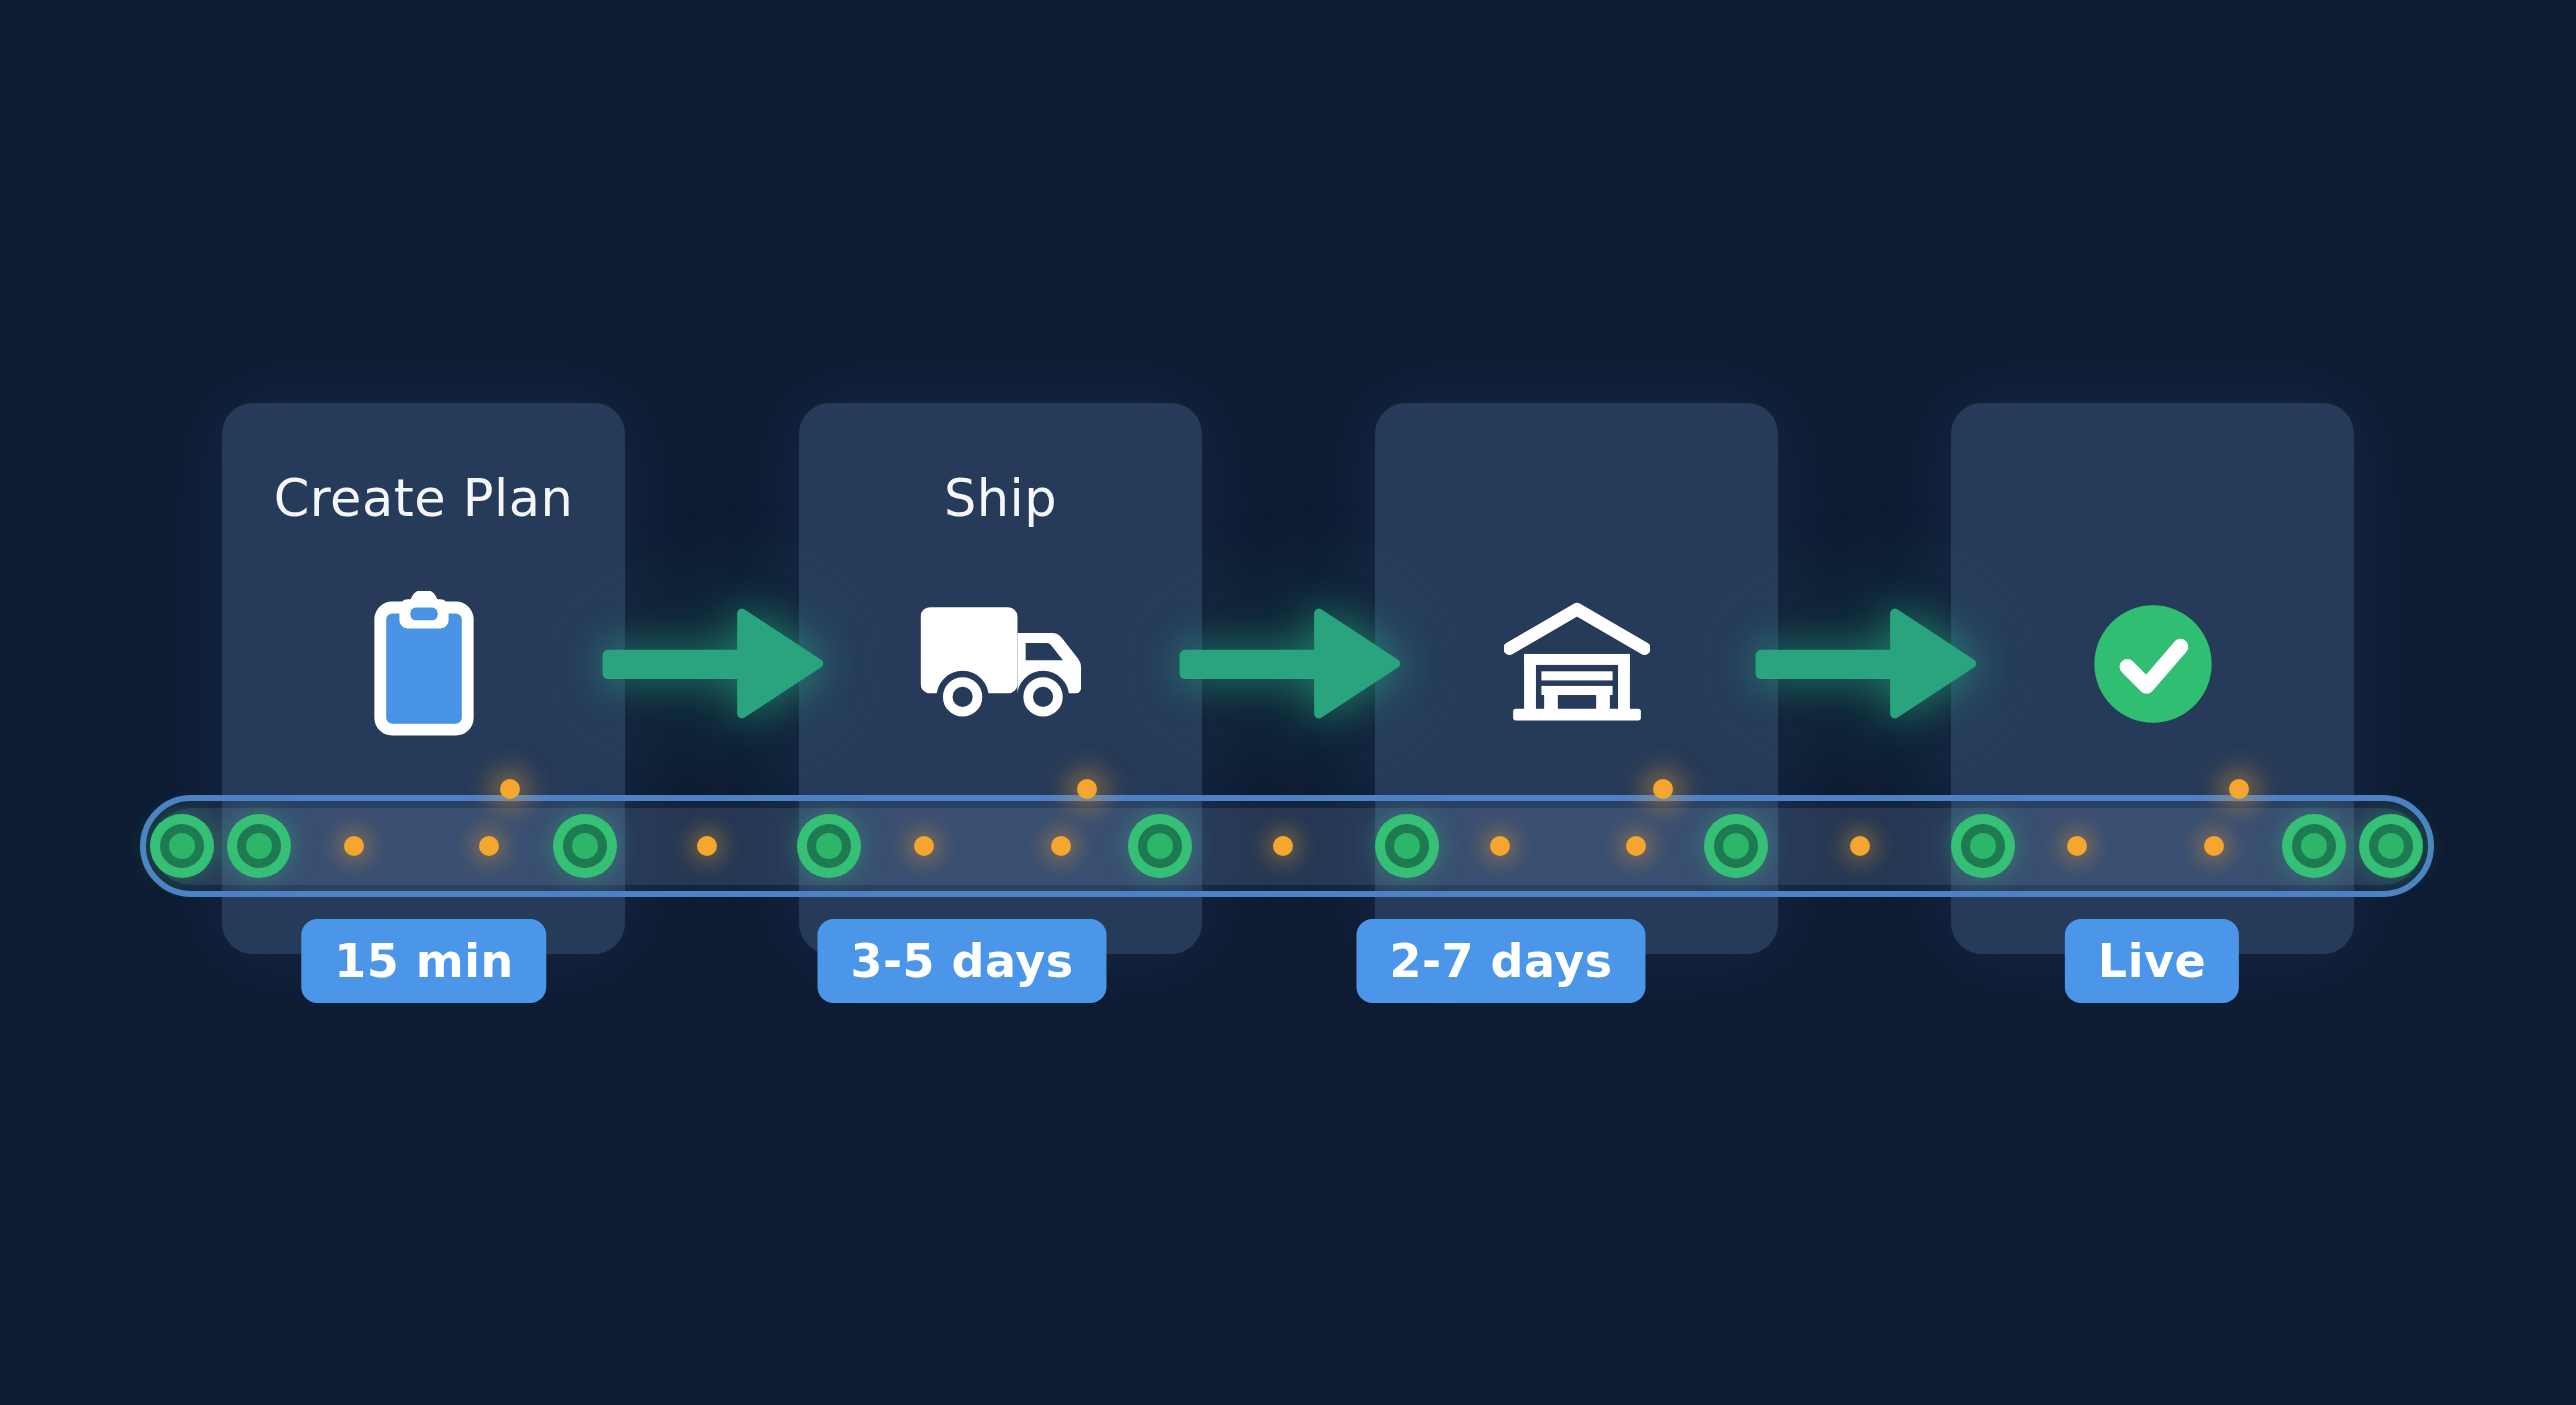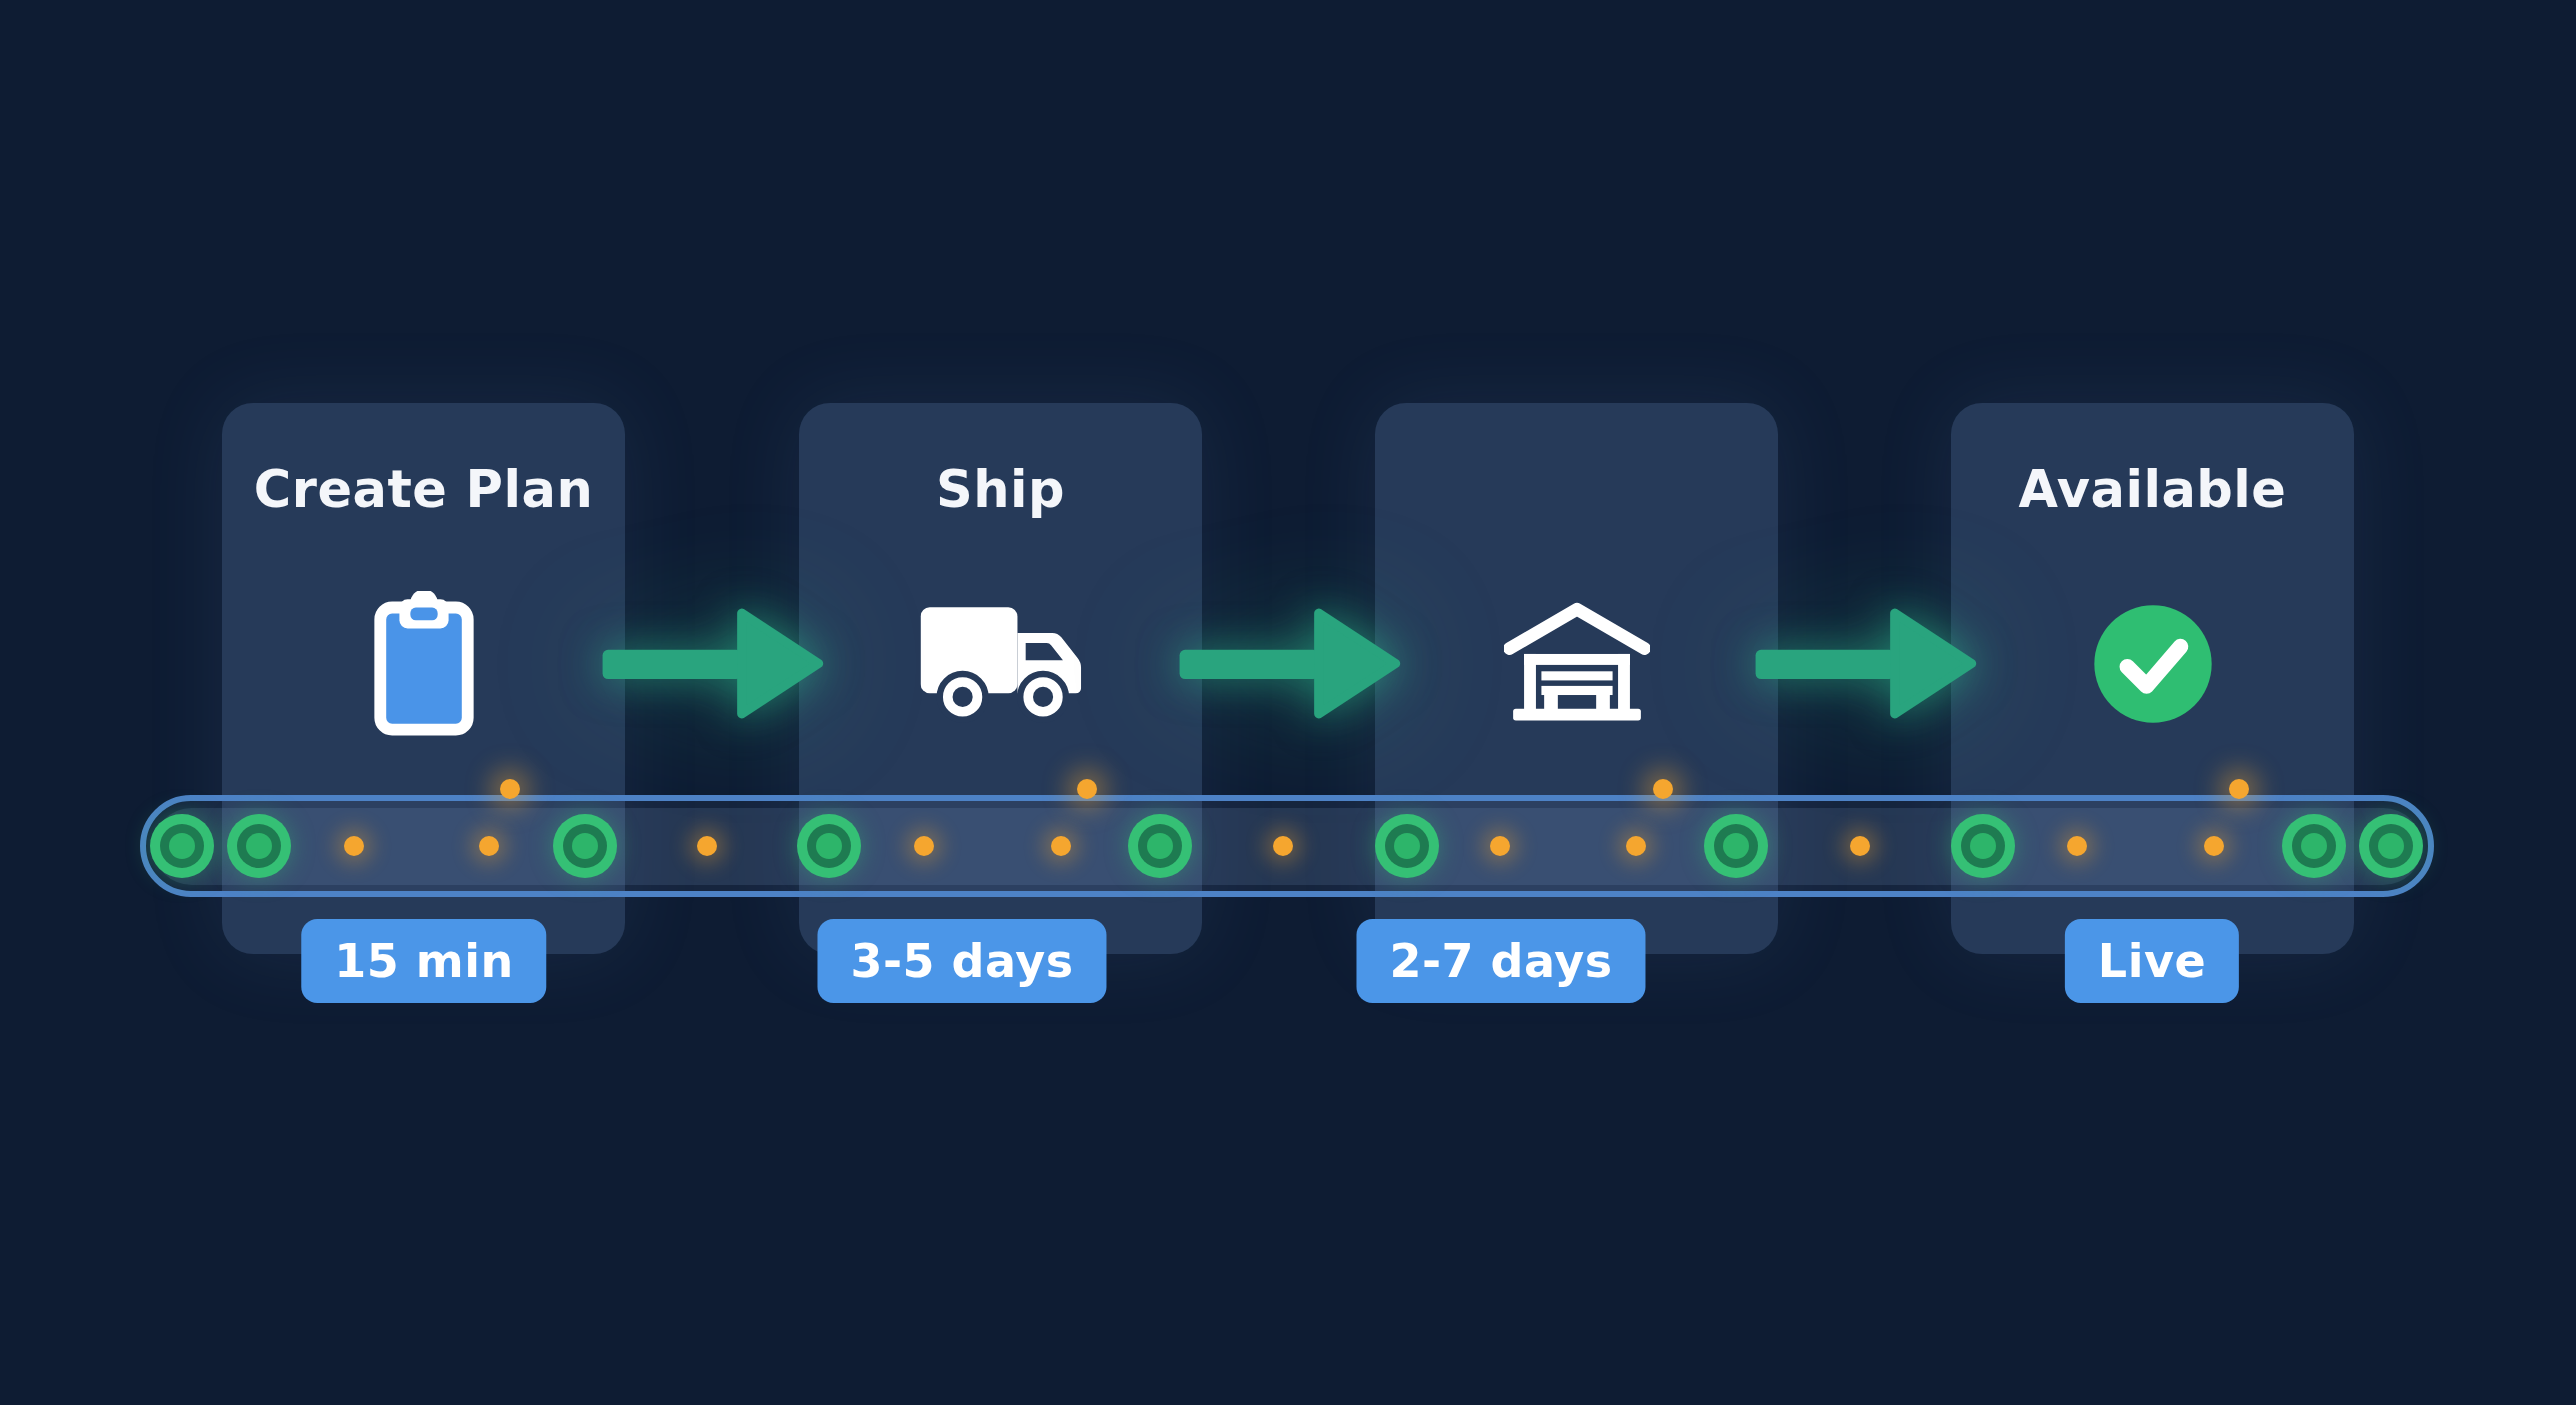--- a/index.html
+++ b/index.html
@@ -28,22 +28,22 @@
   .stage-card{
     position:absolute;top:403px;width:403px;height:551px;
     background:var(--card);border-radius:31px;
     box-shadow:0 0 82px rgba(120,160,220,0.10);
   }
   .stage-card.c0{left:222px}
   .stage-card.c1{left:799px}
   .stage-card.c2{left:1375px}
   .stage-card.c3{left:1951px}
   .card-title{
-    margin:7px;padding-top:51px;text-align:center;
-    color:var(--title);font-size:51px;font-weight:bold;letter-spacing:0.5px;
+    margin:16px;padding-top:51px;text-align:center;
+    color:var(--title);font-size:51px;font-weight:normal;letter-spacing:0.5px;
     line-height:1.15;
   }
   .icon-wrap{
     position:absolute;left:50%;top:261px;transform:translate(-50%,-50%);
     display:flex;align-items:center;justify-content:center;
   }
   .flow-arrow{
     position:absolute;top:604px;width:229px;height:119px;
   }
   .flow-arrow.a0{left:597px}
@@ -137,21 +137,20 @@
         <rect x="41" y="77" width="78" height="10" style="fill:var(--icon-white)"></rect>
         <rect x="41" y="93" width="78" height="10" style="fill:var(--icon-white)"></rect>
         <rect x="44" y="101" width="15" height="18" style="fill:var(--icon-white)"></rect>
         <rect x="101" y="101" width="15" height="18" style="fill:var(--icon-white)"></rect>
         <rect x="10" y="118" width="140" height="13" rx="3" style="fill:var(--icon-white)"></rect>
       </svg>
     </span>
   </div>
 
   <div class="stage-card c3">
-    <h2 class="card-title">Available</h2>
     <span class="icon-wrap">
       <svg width="121" height="121" viewBox="0 0 132 132">
         <circle cx="66" cy="66" r="64" style="fill:var(--check-green)"></circle>
         <path d="M38 69 L59 90 L96 47" fill="none" style="stroke:var(--icon-white)" stroke-width="17" stroke-linecap="round" stroke-linejoin="round"></path>
       </svg>
     </span>
   </div>
 
   <div class="flow-arrow a0">
     <svg width="229" height="119" viewBox="0 0 250 130">

